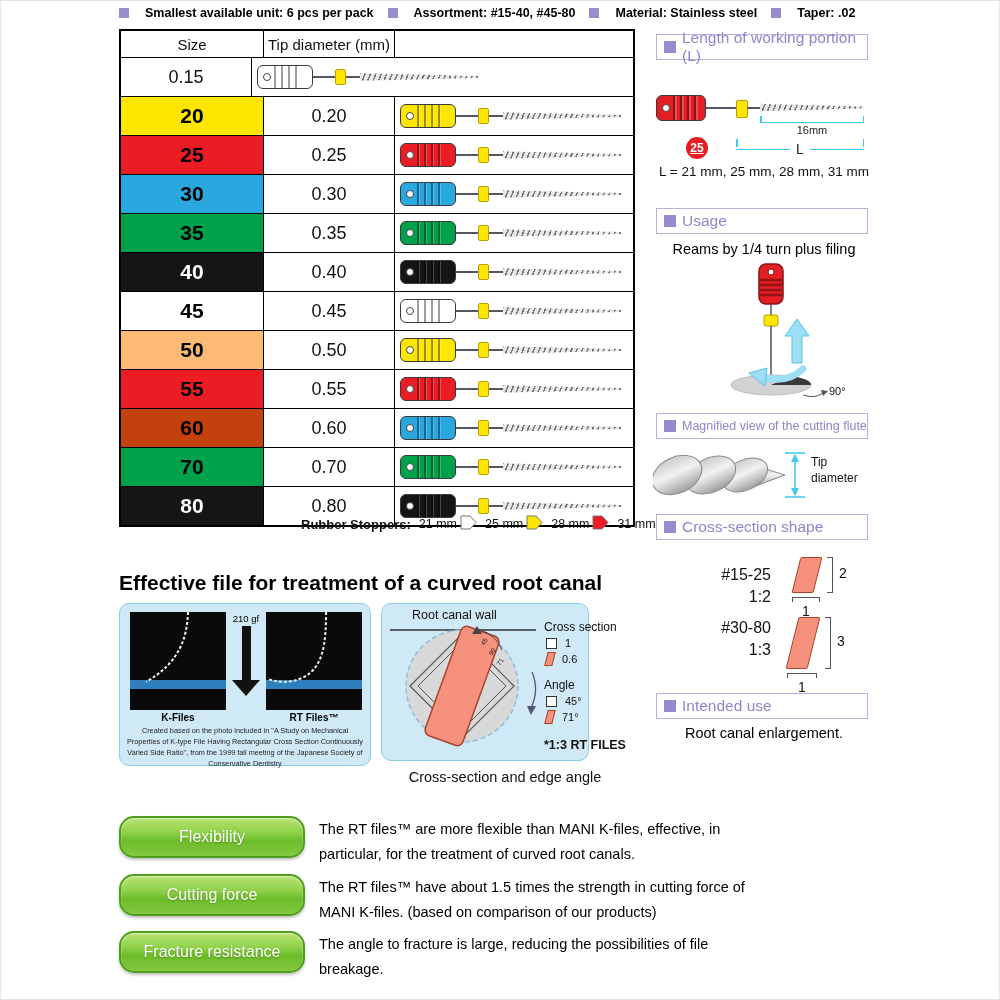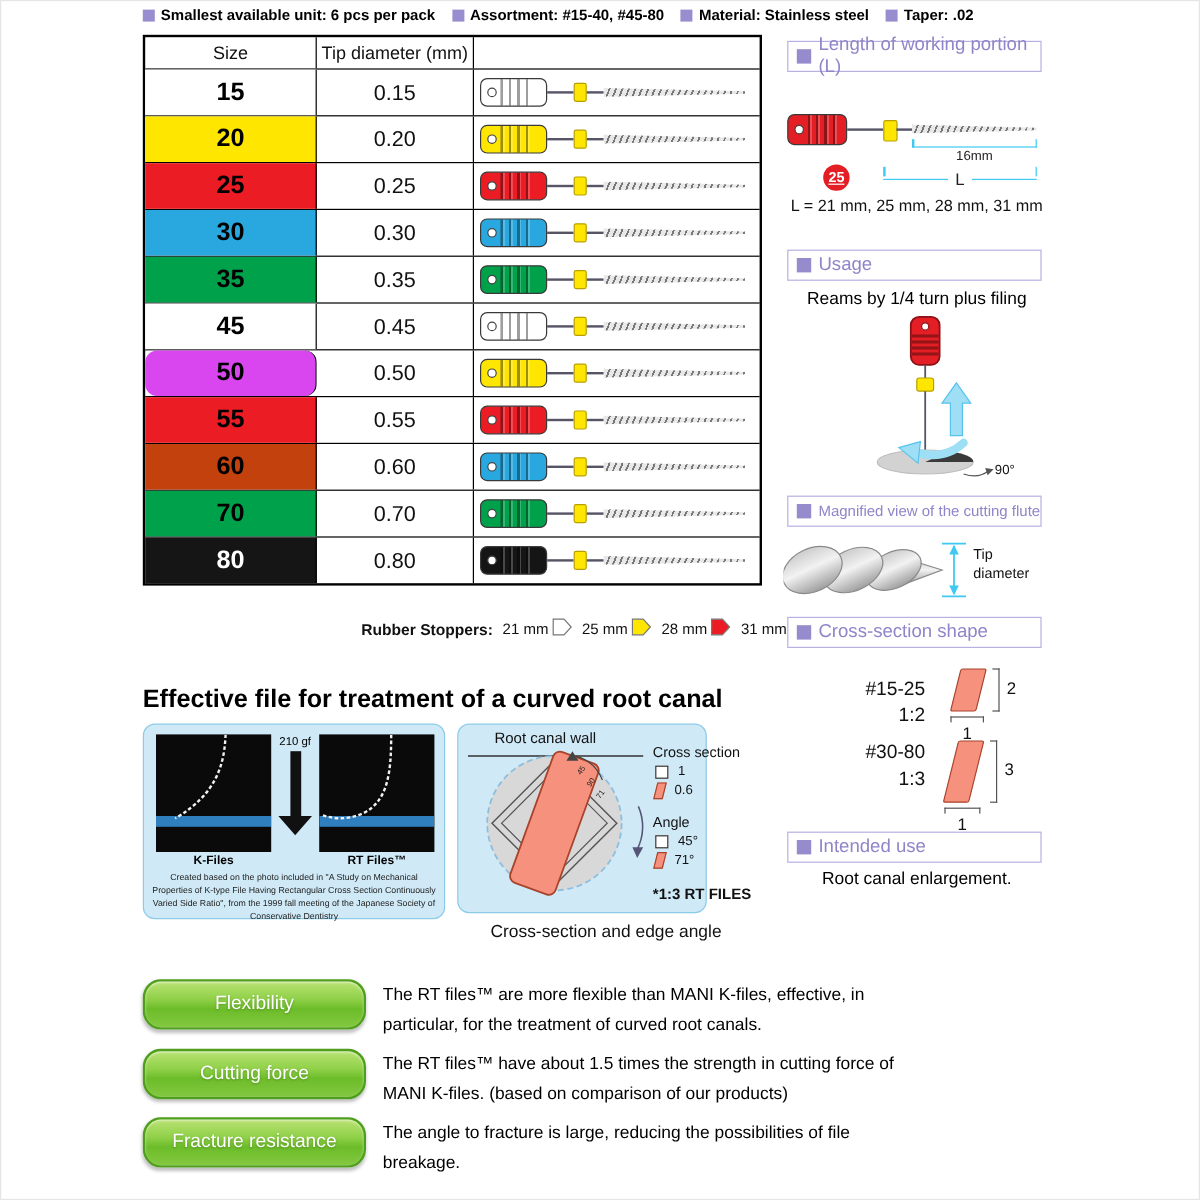--- a/index.html
+++ b/index.html
@@ -4,21 +4,21 @@
 <style>
   html,body { margin:0; padding:0; background:#fff; }
   .page {
     position:relative; width:1000px; height:1000px; background:#fff;
     font-family:"Liberation Sans", sans-serif; color:#111; overflow:hidden;
     border:1px solid #e5e5e5; box-sizing:border-box;
   }
   
   .topbar { position:absolute; left:118px; top:5px; width:780px; display:flex; gap:14px; align-items:center;
             font-size:12.5px; font-weight:bold; color:#000; }
-  .tb-item { display:flex; align-items:center; gap:5px; white-space:nowrap; }
+  .tb-item { display:flex; align-items:center; gap:16px; white-space:nowrap; }
   .psq-sm { width:10px; height:10px; background:#988ecf; display:inline-block; flex:0 0 auto; }
 
   
   .table-wrap { position:absolute; left:118px; top:28px; width:512px; border:2px solid #000; background:#fff; }
   .thead { display:flex; height:26px; border-bottom:1px solid #000; }
   .th { display:flex; align-items:center; justify-content:center; font-size:15px; }
   .size-col { width:142px; flex:0 0 142px; }
   .dia-col  { width:130px; flex:0 0 130px; }
   .file-col { flex:1; }
   .thead .size-col { border-right:1px solid #000; }
@@ -152,21 +152,20 @@
     </div>
 
   <div class="table-wrap">
     <div class="thead">
       <div class="th size-col">Size</div>
       <div class="th dia-col">Tip diameter (mm)</div>
       <div class="th file-col"></div>
     </div>
     <div id="table-body">
         <div class="trow">
-          <div class="td size-col" style="background: rgb(255, 255, 255); color: rgb(0, 0, 0);">15</div>
           <div class="td dia-col">0.15</div>
           <div class="td file-col">
             <span class="file">
   <span class="f-handle" style="background:#ffffff">
     <span class="f-hole"></span>
     <span class="f-ribs"></span>
               </span>
   <span class="f-shaft s1"></span>
   <span class="f-stop"></span>
   <span class="f-shaft s2"></span>
@@ -232,37 +231,53 @@
     <span class="f-ribs"></span>
               </span>
   <span class="f-shaft s1"></span>
   <span class="f-stop"></span>
   <span class="f-shaft s2"></span>
   <span class="f-spiral"></span>
             </span>
           </div>
         </div>
         <div class="trow">
+          <div class="td size-col" style="background: rgb(21, 21, 21); color: rgb(255, 255, 255);">40</div>
+          <div class="td dia-col">0.40</div>
+          <div class="td file-col">
+            <span class="file">
+  <span class="f-handle" style="background:#151515">
+    <span class="f-hole"></span>
+    <span class="f-ribs"></span>
+              </span>
+  <span class="f-shaft s1"></span>
+  <span class="f-stop"></span>
+  <span class="f-shaft s2"></span>
+  <span class="f-spiral"></span>
+            </span>
+          </div>
+        </div>
+        <div class="trow">
           <div class="td size-col" style="background: rgb(255, 255, 255); color: rgb(0, 0, 0);">45</div>
           <div class="td dia-col">0.45</div>
           <div class="td file-col">
             <span class="file">
   <span class="f-handle" style="background:#ffffff">
     <span class="f-hole"></span>
     <span class="f-ribs"></span>
               </span>
   <span class="f-shaft s1"></span>
   <span class="f-stop"></span>
   <span class="f-shaft s2"></span>
   <span class="f-spiral"></span>
             </span>
           </div>
         </div>
         <div class="trow">
-          <div class="td size-col" style="background: #d946ef; color: rgb(0, 0, 0); border-radius: 10px;">50</div>
+          <div class="td size-col" style="background: #fdba74; color: rgb(0, 0, 0);">50</div>
           <div class="td dia-col">0.50</div>
           <div class="td file-col">
             <span class="file">
   <span class="f-handle" style="background:#ffe600">
     <span class="f-hole"></span>
     <span class="f-ribs"></span>
               </span>
   <span class="f-shaft s1"></span>
   <span class="f-stop"></span>
   <span class="f-shaft s2"></span>

